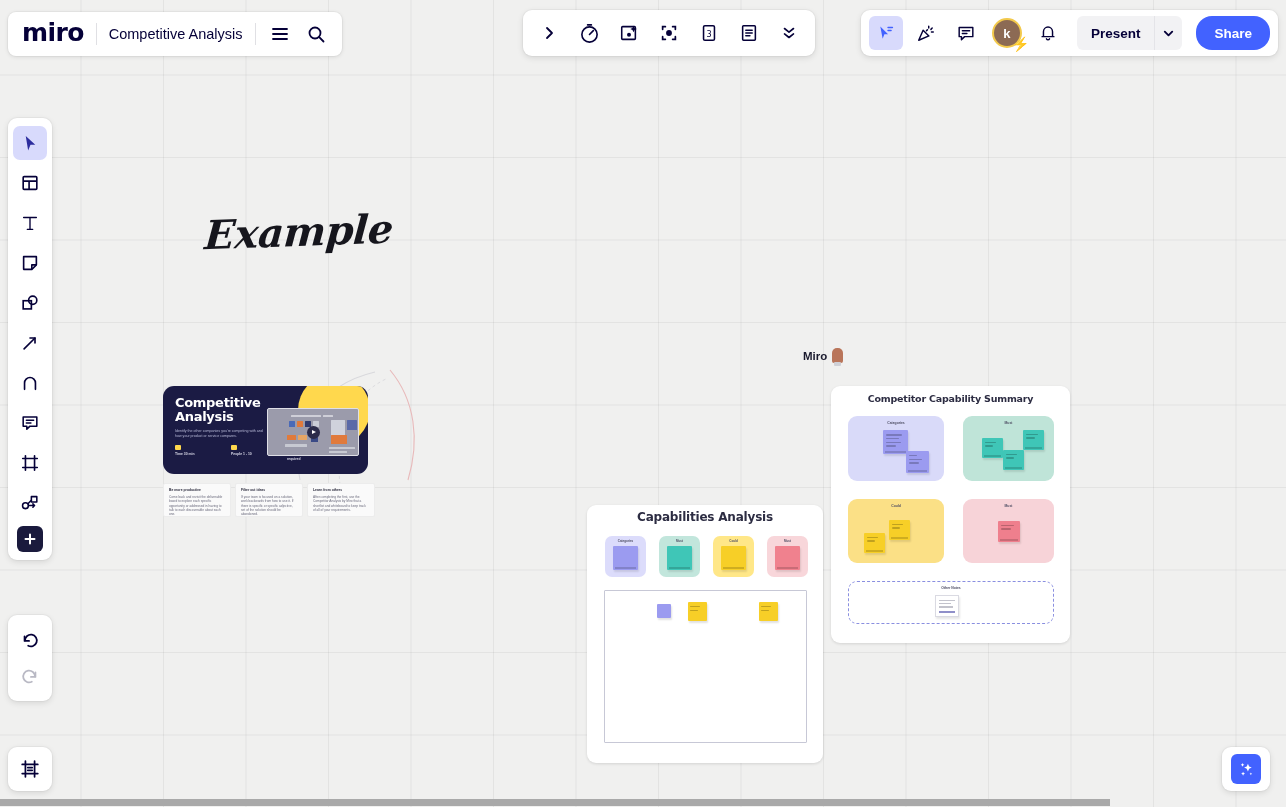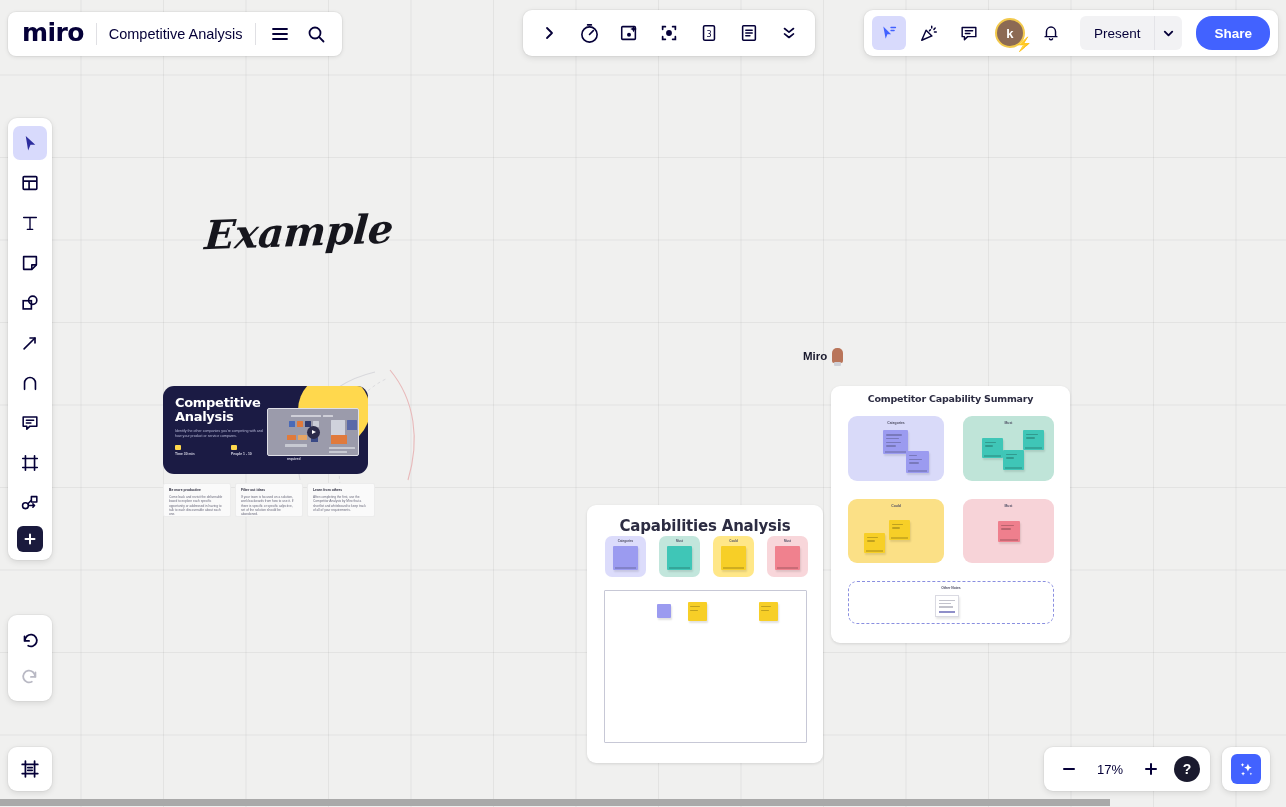--- a/index.html
+++ b/index.html
@@ -78,20 +78,21 @@
     position: absolute; right: -3px; bottom: -3px;
     width: 13px; height: 13px; line-height: 13px;
     color: #f2c94c; font-size: 14px; text-align: center;
   }
   .present-group { display: flex; align-items: center; margin-left: 6px; }
   .present-btn {
     height: 34px; padding: 0 14px; border-radius: 6px 0 0 6px;
     background: #f2f2f4; color: #050038; font-size: 13.5px;
     display: flex; align-items: center; cursor: pointer; border: none;
     font-family: "Liberation Sans", sans-serif;
+    font-weight: bold;
   }
   .present-caret {
     height: 34px; width: 28px; border-radius: 0 6px 6px 0;
     background: #f2f2f4; display: flex; align-items: center; justify-content: center;
     cursor: pointer; border-left: 1px solid #e4e4e8; color: #050038;
   }
   .share-btn {
     height: 34px; padding: 0 18px; margin-left: 8px;
     background: #4262ff; color: #fff; border: none; border-radius: 16px;
     font-size: 13.5px; font-weight: 600; cursor: pointer;
@@ -347,21 +348,21 @@
         <div class="ic-b">After completing the first, use the Competitor Analysis by Miro that a shortlist and whiteboard to keep track of all of your requirements.</div>
       </div>
     </div>
 
     <div class="collab">
       <div class="collab-name">Miro</div>
       <div class="collab-dot"></div>
     </div>
 
     <div class="frame" style="left:587px;top:505px;width:236px;height:258px;">
-      <div class="frame-title" style="top:12px;font-size:15px;">Capabilities Analysis</div>
+      <div class="frame-title" style="top:5px;font-size:12px;">Capabilities Analysis</div>
 
       <div class="cap-tile" style="left:18px;top:31px;width:41px;height:41px;background:#dcdcfb;">
         <div class="zone-label" style="top:3px;font-size:3px;">Categories</div>
         <div class="sticky" style="left:8px;top:10px;width:25px;height:24px;background:#9b9bf0;">
             <div class="sticky-foot"></div>
           </div>
       </div>
       <div class="cap-tile" style="left:72px;top:31px;width:41px;height:41px;background:#c2e6dc;">
         <div class="zone-label" style="top:3px;font-size:3px;">Must</div>
         <div class="sticky" style="left:8px;top:10px;width:25px;height:24px;background:#3fc6b7;">
@@ -675,34 +676,20 @@
     </div>
   </div>
 
   <div class="frames-btn">
     <svg width="22" height="22" viewBox="0 0 24 24" fill="none" stroke="#050038" stroke-width="1.9" stroke-linecap="round">
       <path d="M7 3.5v17M17 3.5v17M3.5 7h17M3.5 17h17"></path>
       <path d="M9.5 10.5h5M9.5 13.5h5" stroke-width="1.7"></path>
     </svg>
   </div>
 
-  <div class="zoombar">
-    <div class="z-btn">
-      <svg width="16" height="16" viewBox="0 0 16 16" stroke="#050038" stroke-width="2" stroke-linecap="round">
-          <path d="M3 8h10"></path>
-        </svg>
-    </div>
-    <div class="z-level">17%</div>
-    <div class="z-btn">
-      <svg width="16" height="16" viewBox="0 0 16 16" stroke="#050038" stroke-width="2" stroke-linecap="round">
-          <path d="M8 3v10M3 8h10"></path>
-        </svg>
-    </div>
-    <div class="help-btn">?</div>
-  </div>
 
   <div class="ai-panel">
     <div class="ai-btn">
       <svg width="19" height="19" viewBox="0 0 20 20" fill="#fff">
         <path d="M11.5 4l1.25 2.75L15.5 8l-2.75 1.25L11.5 12l-1.25-2.75L7.5 8l2.75-1.25z"></path>
         <path d="M5.8 3.2l.6 1.3 1.3.6-1.3.6-.6 1.3-.6-1.3L3.9 5.1l1.3-.6z"></path>
         <path d="M6.4 12.4l.65 1.4 1.4.65-1.4.65-.65 1.4-.65-1.4-1.4-.65 1.4-.65z"></path>
         <path d="M14.6 13.2l.45.95.95.45-.95.45-.45.95-.45-.95-.95-.45.95-.45z"></path>
       </svg>
     </div>

